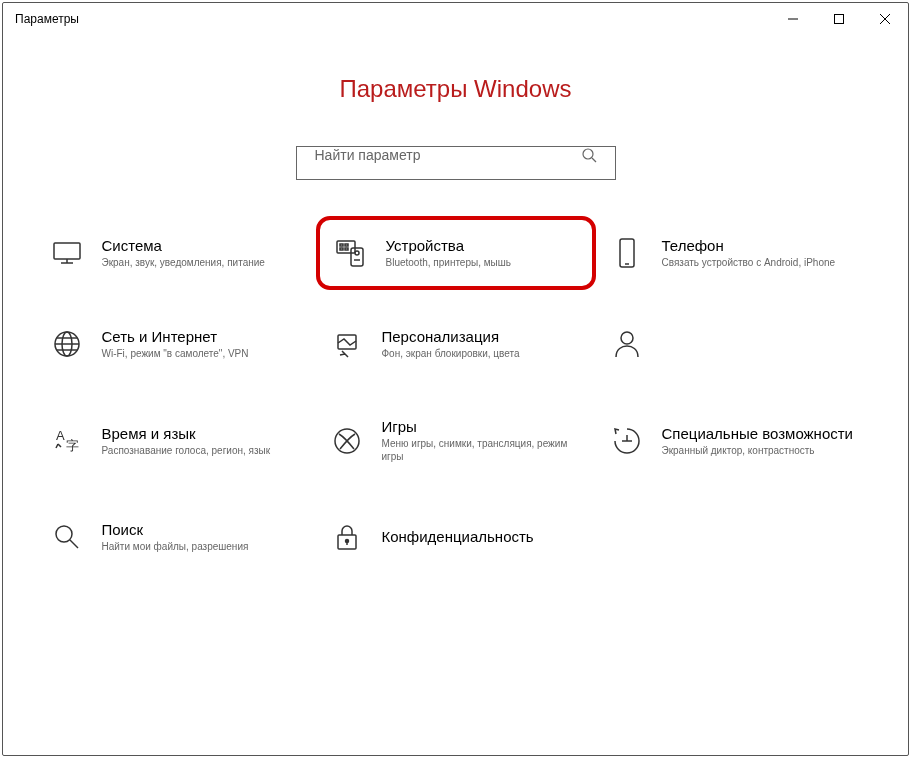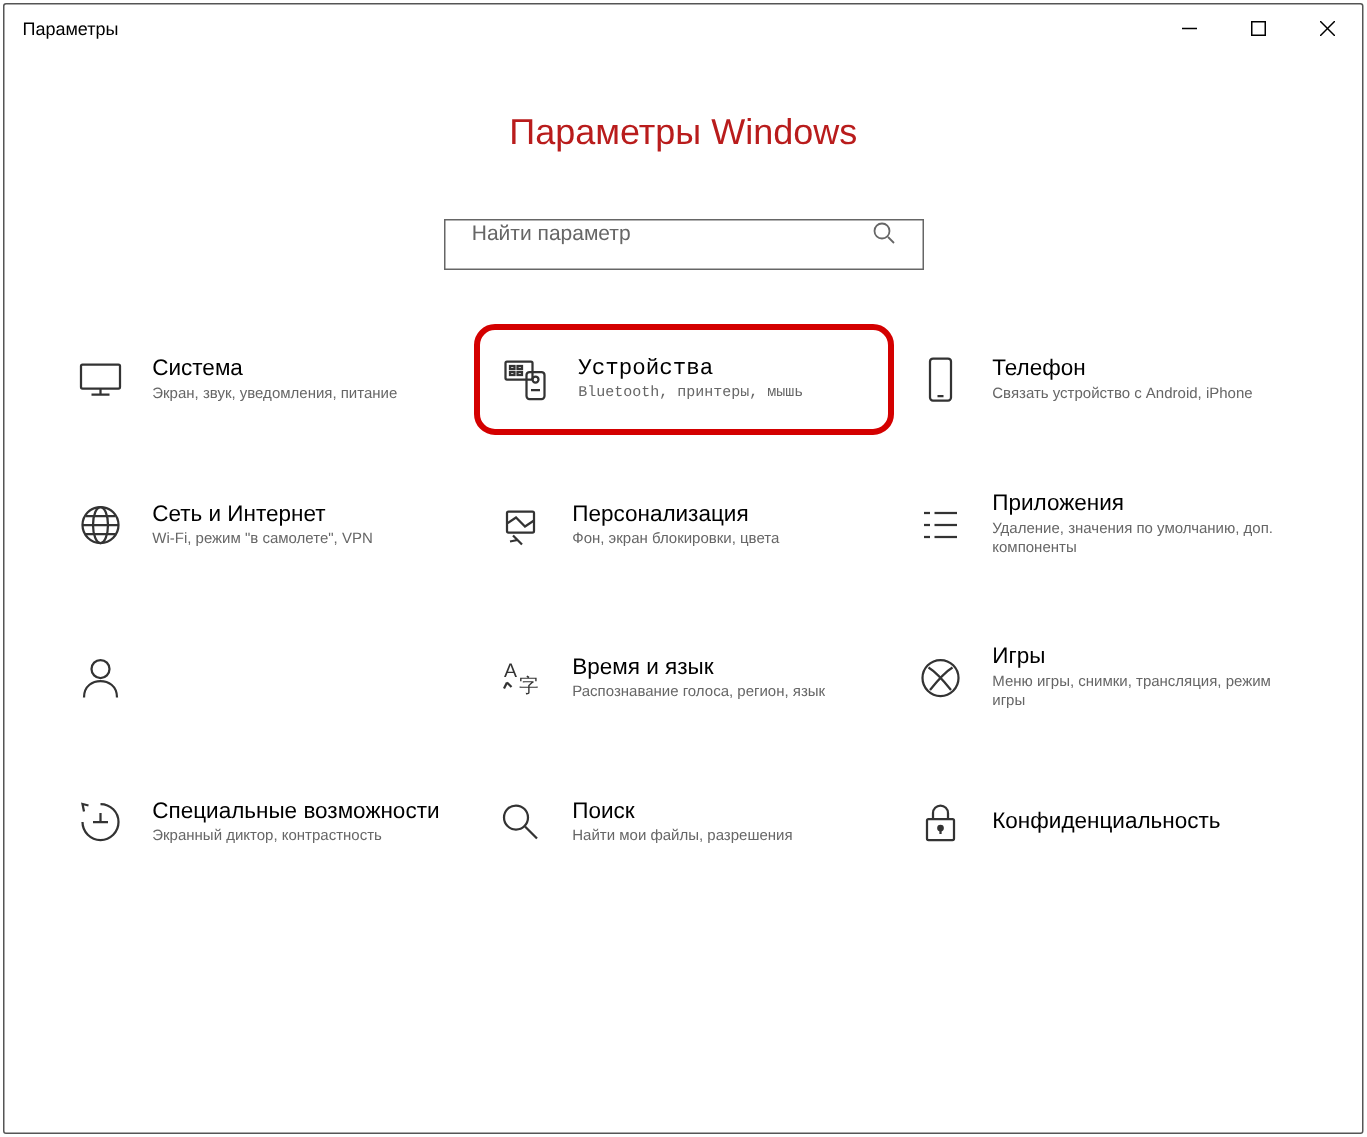--- a/index.html
+++ b/index.html
@@ -117,21 +117,20 @@
     font-size: 10px;
     color: #666;
     line-height: 1.3;
     max-width: 190px;
   }
   .highlight {
     border: 4px solid #d40000;
     border-radius: 14px;
     padding: 16px 14px;
     margin: -14px -10px;
-    font-family: Liberation Mono, monospace;
   }
 </style>
 </head>
 <body>
 
 <div class="window">
   <div class="titlebar">
     <div class="title">Параметры</div>
     <div class="win-controls">
       <div class="ctl">
@@ -237,36 +236,20 @@
               <path d="M6 14 L12 10 L18 16 L24 12"></path>
               <path d="M10 22 L16 28 M13 25 L8 26"></path>
             </svg>
         </div>
         <div class="text">
           <div class="label">Персонализация</div>
           <div class="desc">Фон, экран блокировки, цвета</div>
         </div>
       </div>
 
-      <div class="tile">
-        <div class="icon-wrap">
-          <svg width="30" height="28" viewBox="0 0 30 28">
-              <line x1="4" y1="6" x2="8" y2="6"></line>
-              <line x1="11" y1="6" x2="26" y2="6"></line>
-              <line x1="4" y1="14" x2="8" y2="14"></line>
-              <line x1="11" y1="14" x2="26" y2="14"></line>
-              <line x1="4" y1="22" x2="8" y2="22"></line>
-              <line x1="11" y1="22" x2="26" y2="22"></line>
-            </svg>
-        </div>
-        <div class="text">
-          <div class="label">Приложения</div>
-          <div class="desc">Удаление, значения по умолчанию, доп. компоненты</div>
-        </div>
-      </div>
 
       <div class="tile">
         <div class="icon-wrap">
           <svg width="28" height="30" viewBox="0 0 28 30">
               <circle cx="14" cy="9" r="6"></circle>
               <path d="M3 28 C3 20 9 17 14 17 C19 17 25 20 25 28"></path>
             </svg>
         </div>
       </div>
 

